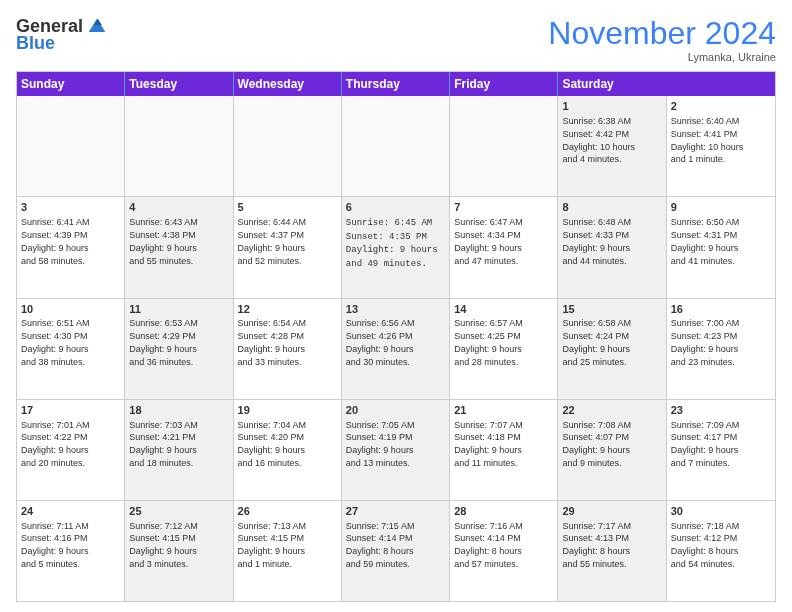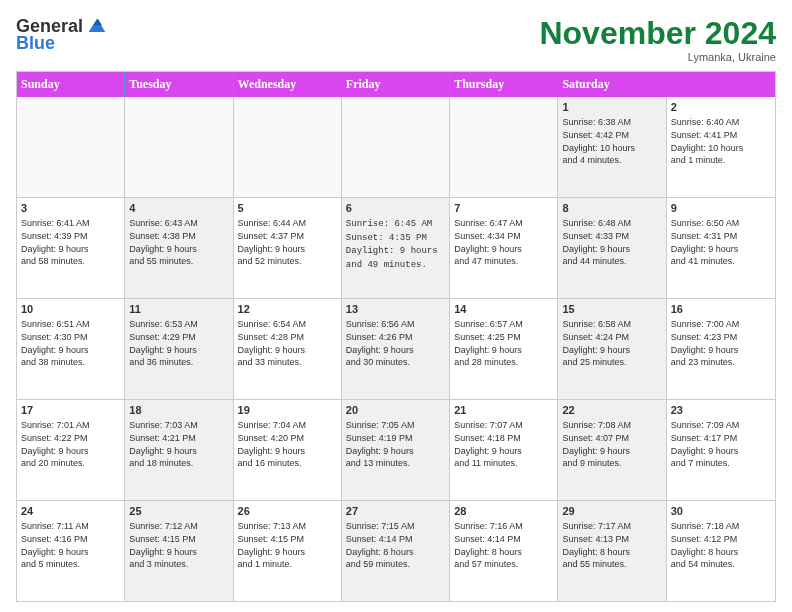--- a/index.html
+++ b/index.html
@@ -46,39 +46,38 @@
     .logo-icon {
       width: 20px;
       height: 20px;
       margin-left: 2px;
     }
     .title-block {
       text-align: right;
     }
     .month-title {
       font-size: 32px;
-      font-weight: bold;
-      color: #15803d;
+      font-weight: normal;
+      color: #3b82f6;
       line-height: 1.1;
     }
     .location {
       font-size: 11px;
       color: #555;
     }
     .calendar {
       flex: 1;
       display: flex;
       flex-direction: column;
       border: 1px solid #ccc;
     }
     .cal-header-row {
       display: grid;
       grid-template-columns: repeat(7, 1fr);
-      background: #d946ef;
-      font-family: Liberation Serif, serif;
+      background: #6d28d9;
     }
     .cal-header-cell {
       padding: 5px 4px;
       color: #fff;
       font-size: 12px;
       font-weight: bold;
       text-align: left;
       border-right: 1px solid #5599dd;
     }
     .cal-header-cell:last-child { border-right: none; }
@@ -137,22 +136,22 @@
       <div class="month-title">November 2024</div>
       <div class="location">Lymanka, Ukraine</div>
     </div>
   </div>
 
   <div class="calendar">
     <div class="cal-header-row">
     <div class="cal-header-cell">Sunday</div>
         <div class="cal-header-cell">Tuesday</div>
         <div class="cal-header-cell">Wednesday</div>
+        <div class="cal-header-cell">Thursday</div>
         <div class="cal-header-cell">Friday</div>
-        <div class="cal-header-cell">Thursday</div>
         <div class="cal-header-cell">Saturday</div>
       </div>
     <div class="cal-body">
     <div class="cal-row">
           <div class="cal-cell empty"></div>
           <div class="cal-cell empty"></div>
           <div class="cal-cell empty"></div>
           <div class="cal-cell empty"></div>
           <div class="cal-cell empty"></div>
           <div class="cal-cell shaded"><span class="day-num">1</span><span class="cell-text" style="white-space: pre-line;">Sunrise: 6:38 AM

